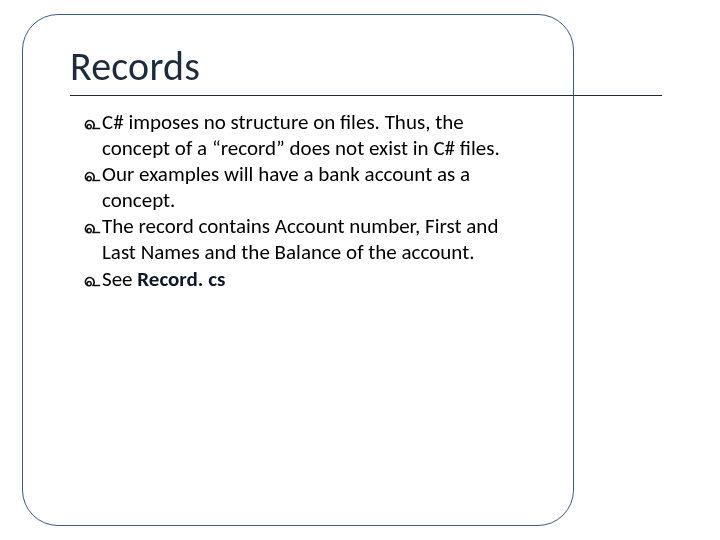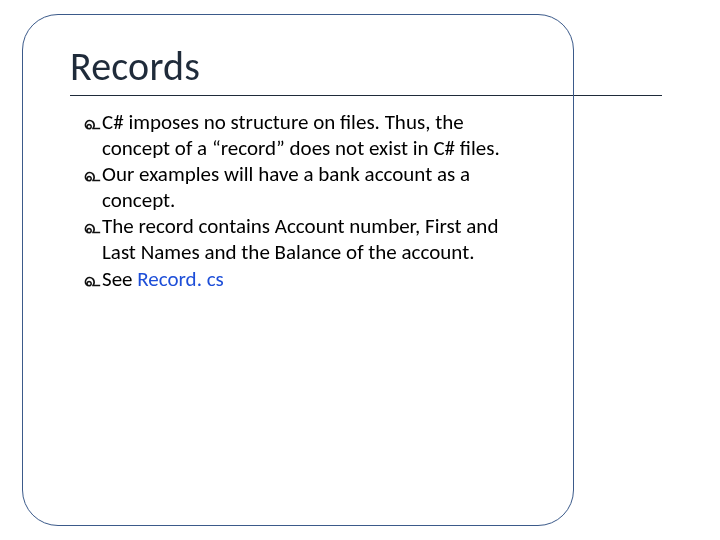--- a/index.html
+++ b/index.html
@@ -57,22 +57,22 @@
     font-size: 18px;
     line-height: 26px;
     color: #111111;
     margin-right: 2px;
     font-weight: 700;
   }
   .bullet-text {
     flex: 1 1 auto;
   }
   .link {
-    color: #1d4ed8;
-    font-weight: 400;
+    color: #0f172a;
+    font-weight: 700;
   }
 </style>
 </head>
 <body>
 
 <div class="slide">
   <div class="frame"></div>
 
   <div class="title">Records</div>
   <div class="title-underline"></div>

